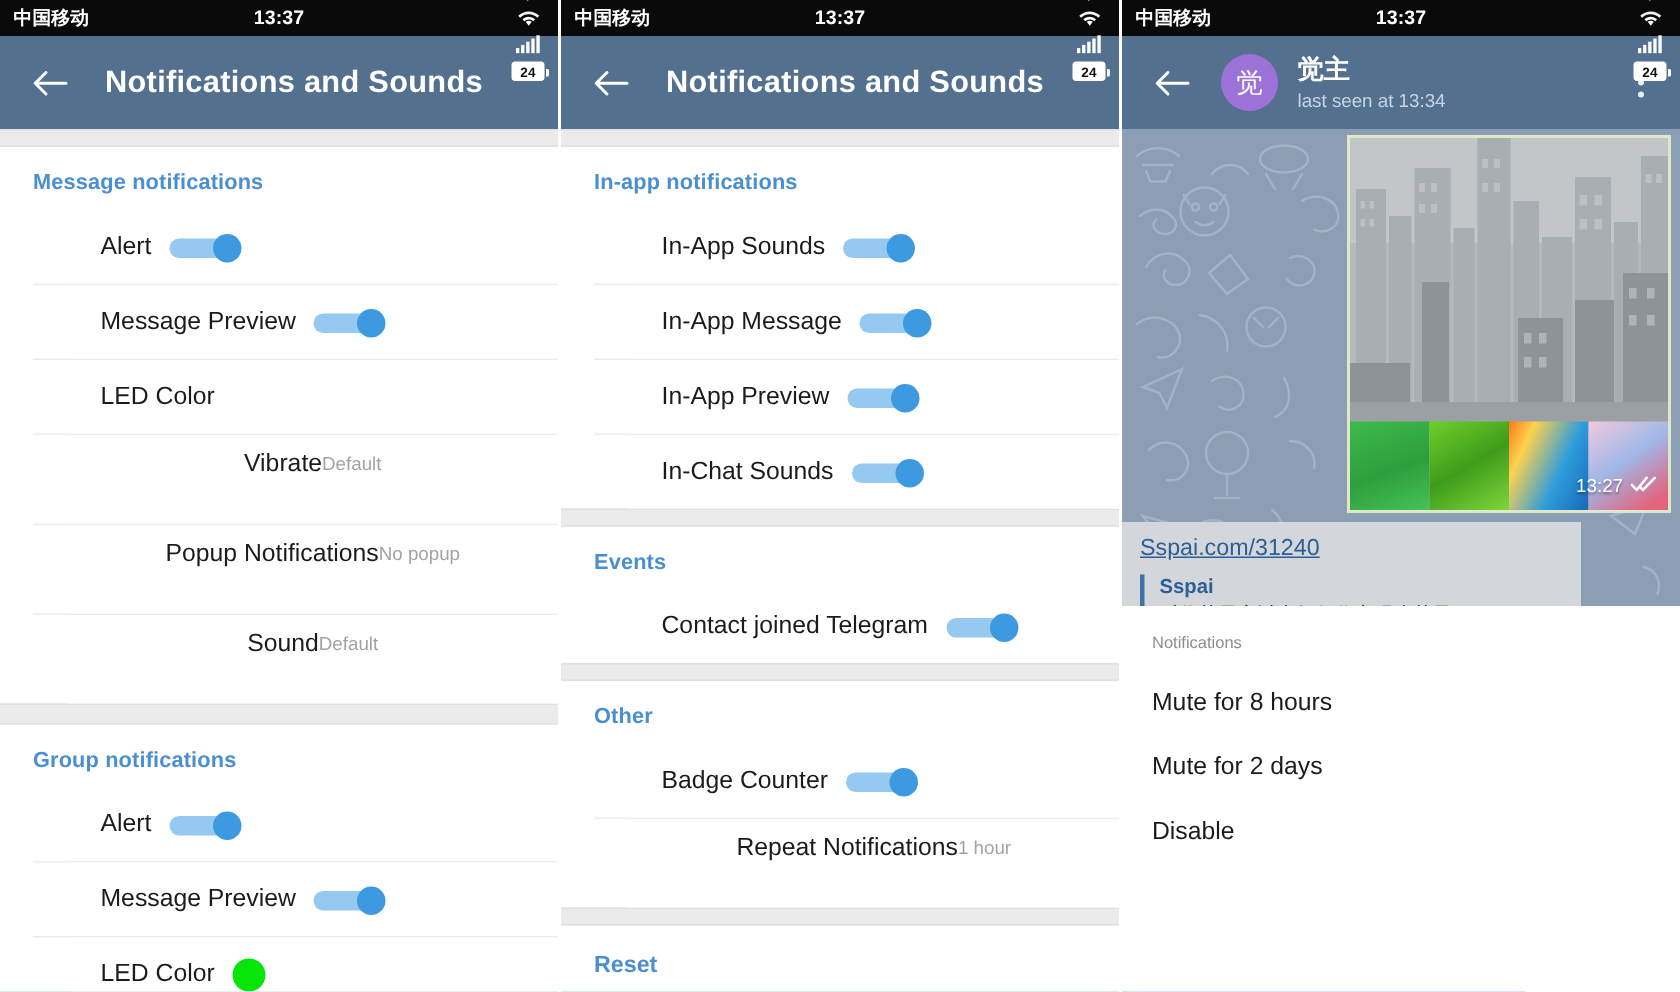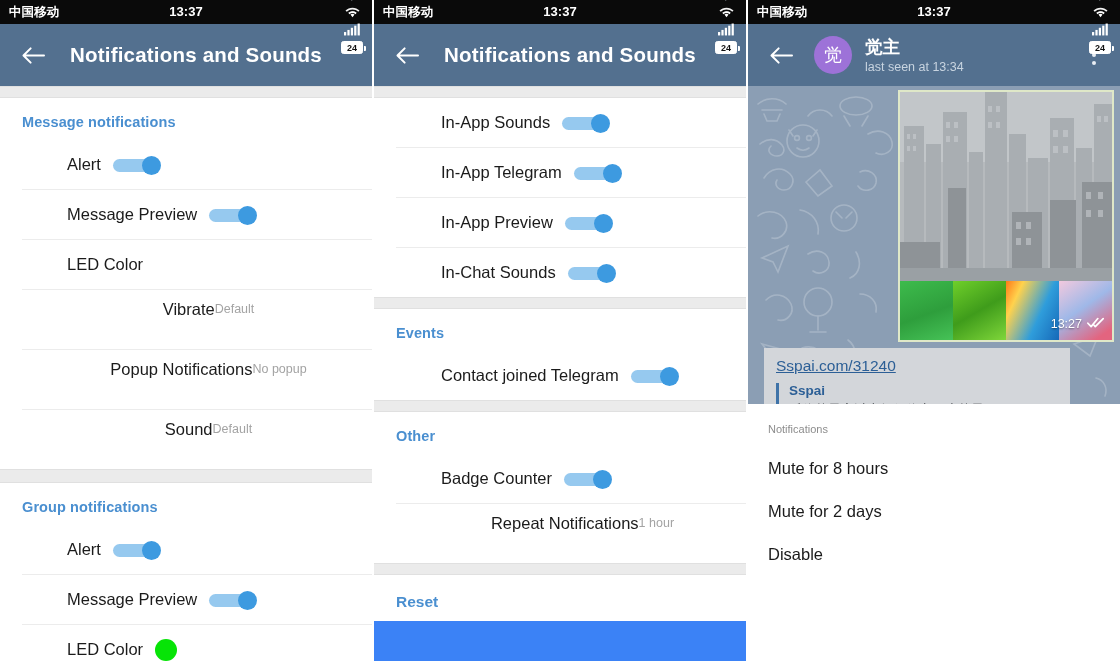--- a/index.html
+++ b/index.html
@@ -189,21 +189,21 @@
   .s3 { background: linear-gradient(115deg,#ff7a18,#ffd24d 22%,#2f9ddb 62%,#1668b8); }
   .s4 { background: linear-gradient(145deg,#f2c9de,#9fb8e8 45%,#e3647f 88%); }
   .msg-meta {
     position: absolute; right: 7px; bottom: 9px;
     display: flex; align-items: center; gap: 5px;
     color: #ffffff; font-size: 12.5px;
     text-shadow: 0 1px 2px rgba(0,0,0,.45);
   }
 
   .link-card {
-    position: absolute; left: 16px; top: 262px;
+    position: absolute; left: 0; top: 262px;
     width: 306px; height: 72px;
     background: #d3d6da;
     padding: 9px 12px 0 12px;
     overflow: hidden;
   }
   .link-url {
     color: #2c5f96; font-size: 15.5px;
     text-decoration: underline; display: inline-block;
     cursor: pointer;
   }
@@ -405,32 +405,33 @@
         <svg width="25" height="21" viewBox="0 0 26 22" fill="none" stroke="#fff" stroke-width="2.1" stroke-linecap="round" stroke-linejoin="round">
           <path d="M24 11H3M10 3.5L2.5 11l7.5 7.5"></path>
         </svg>
       </span>
       <span class="appbar-title">Notifications and Sounds</span>
     </div>
 
     <div class="list">
       <div class="sec-gap"></div>
 
+      <div class="sec-header">In-app notifications</div>
 
       <div class="row">
         <span class="row-title">In-App Sounds</span>
         <span class="toggle">
             <i class="track"></i>
             <i class="thumb"></i>
           </span>
       </div>
       <div class="row-divider"></div>
 
       <div class="row">
-        <span class="row-title">In-App Telegram</span>
+        <span class="row-title">In-App Message</span>
         <span class="toggle">
             <i class="track"></i>
             <i class="thumb"></i>
           </span>
       </div>
       <div class="row-divider"></div>
 
       <div class="row">
         <span class="row-title">In-App Preview</span>
         <span class="toggle">

